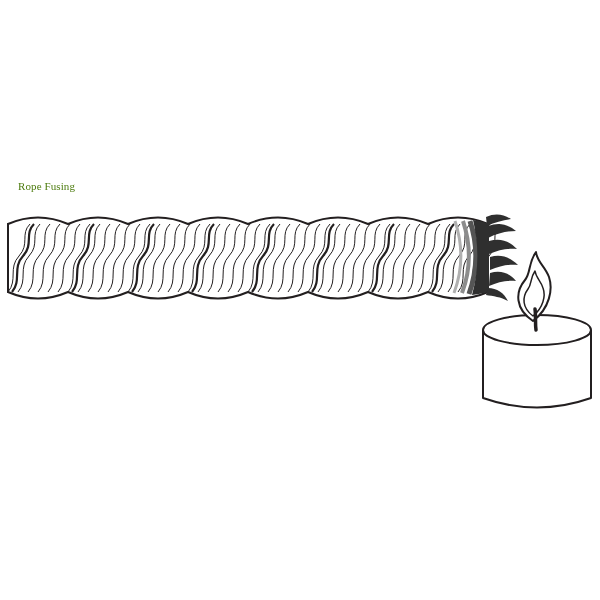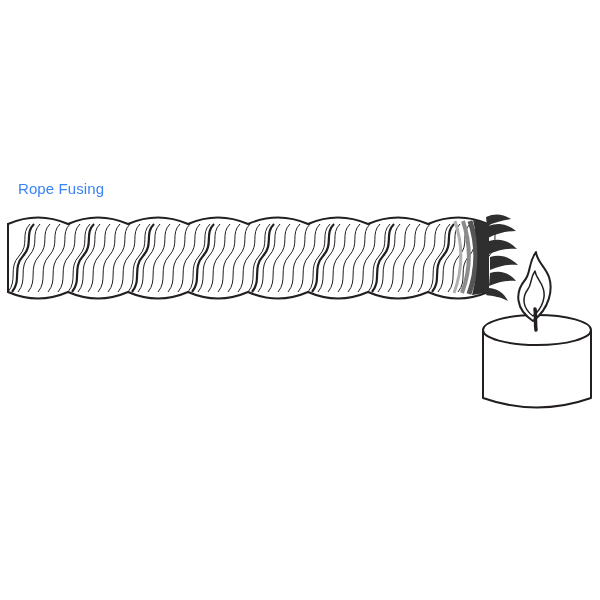--- a/index.html
+++ b/index.html
@@ -14,24 +14,25 @@
   .canvas {
     position: relative;
     width: 600px;
     height: 600px;
     background: #ffffff;
   }
   .illustration-title {
     position: absolute;
     left: 18px;
     top: 180px;
-    font-size: 15px;
+    font-size: 11px;
     font-weight: 400;
-    color: #3b82f6;
+    color: #4d7c0f;
     letter-spacing: 0.1px;
+    font-family: Liberation Serif, serif;
   }
   svg { position: absolute; left: 0; top: 0; }
 </style>
 </head>
 <body>
 
 <div class="canvas">
 
   <div class="illustration-title">Rope Fusing</div>
 

